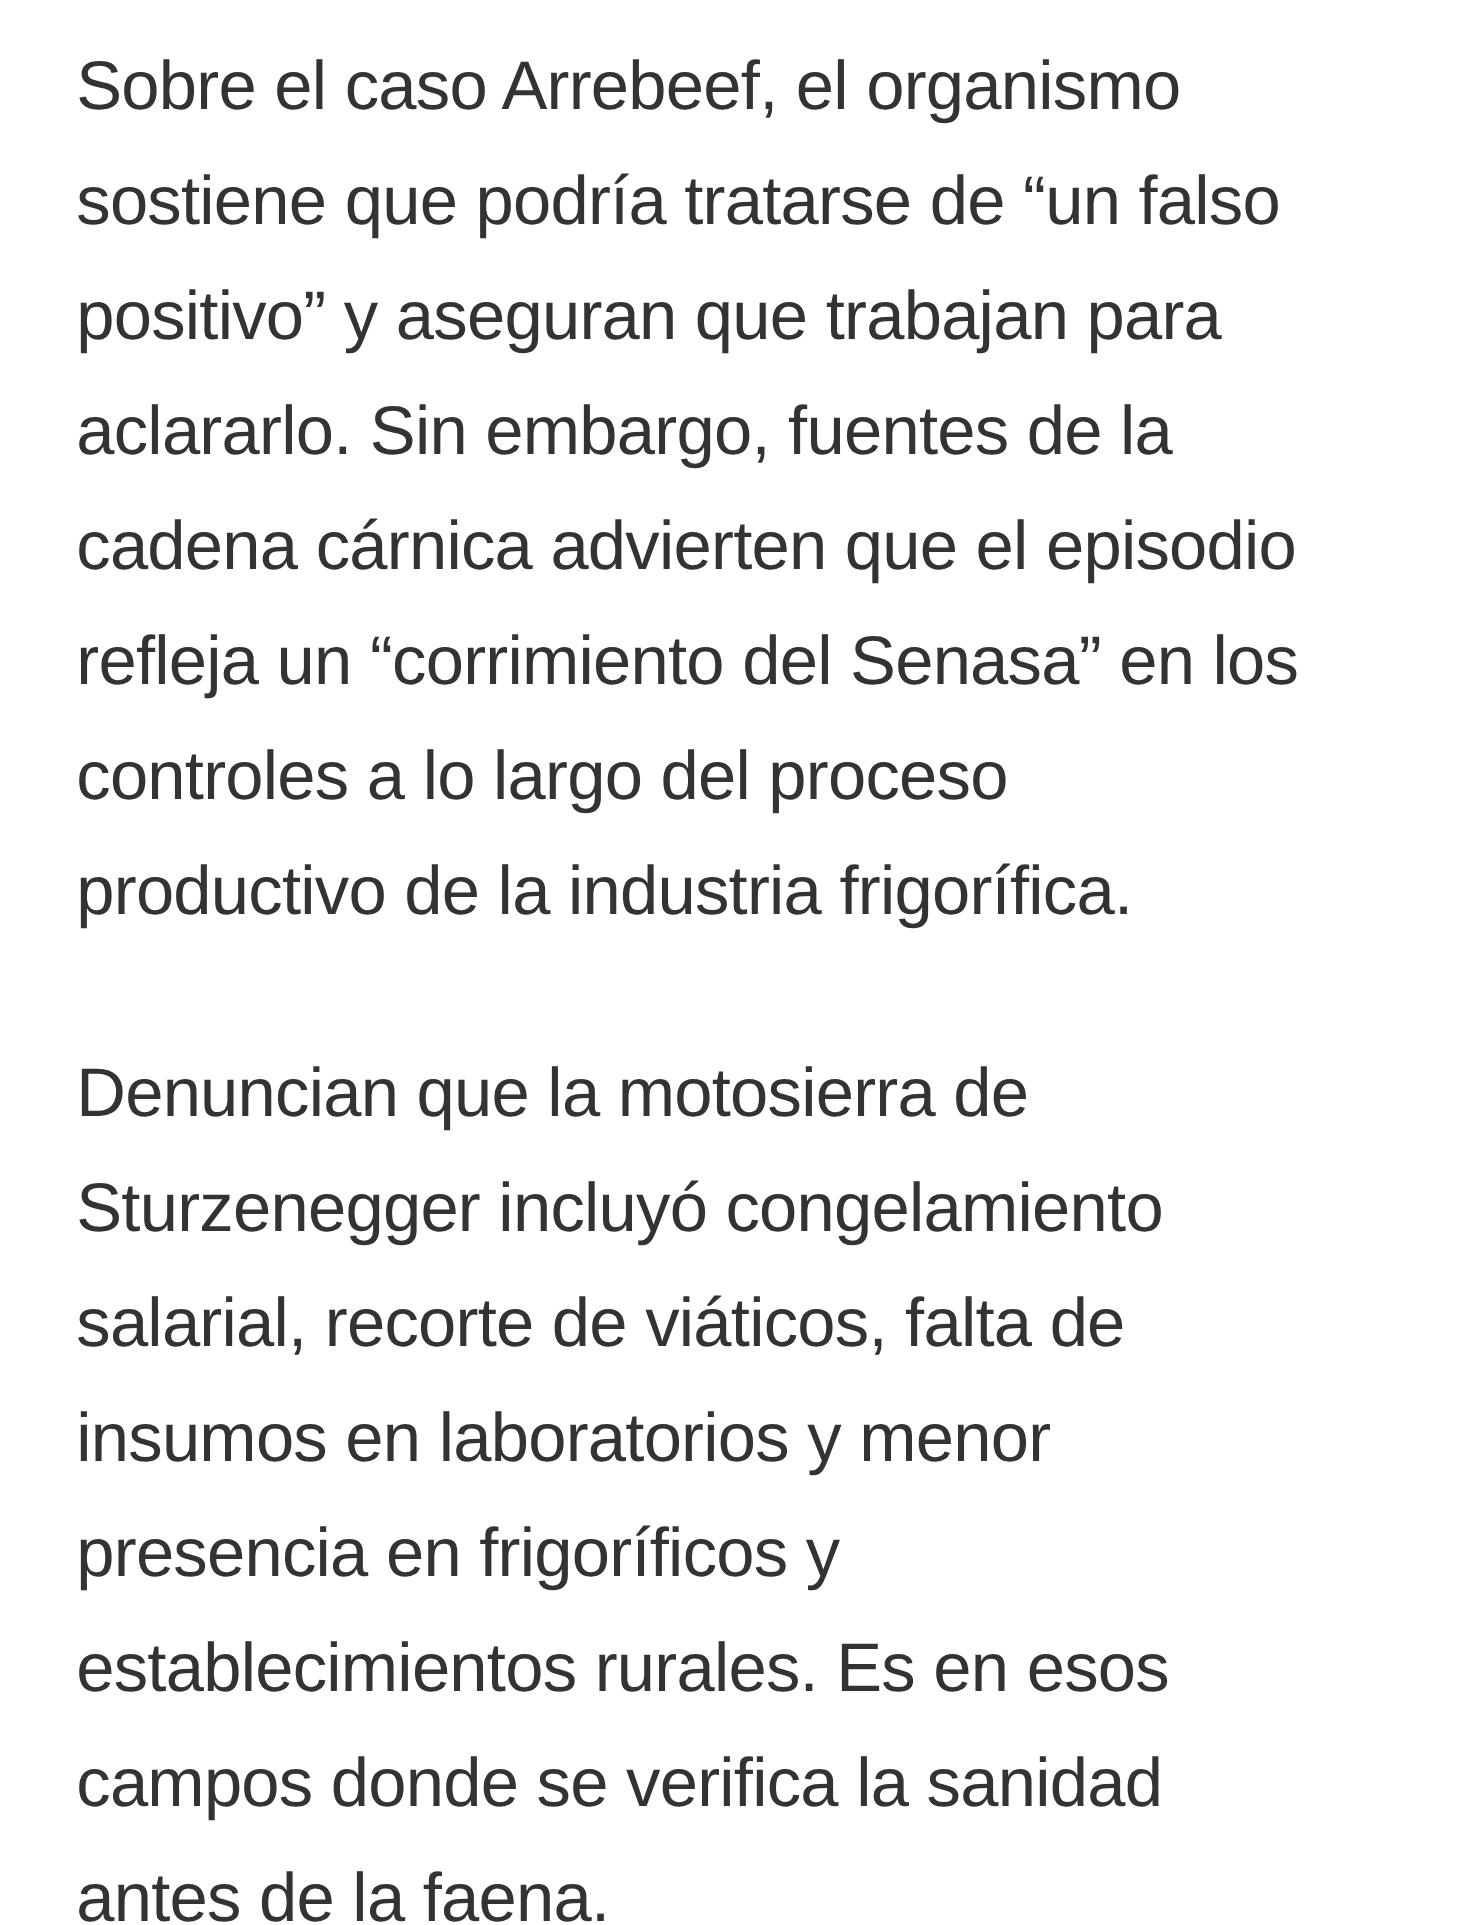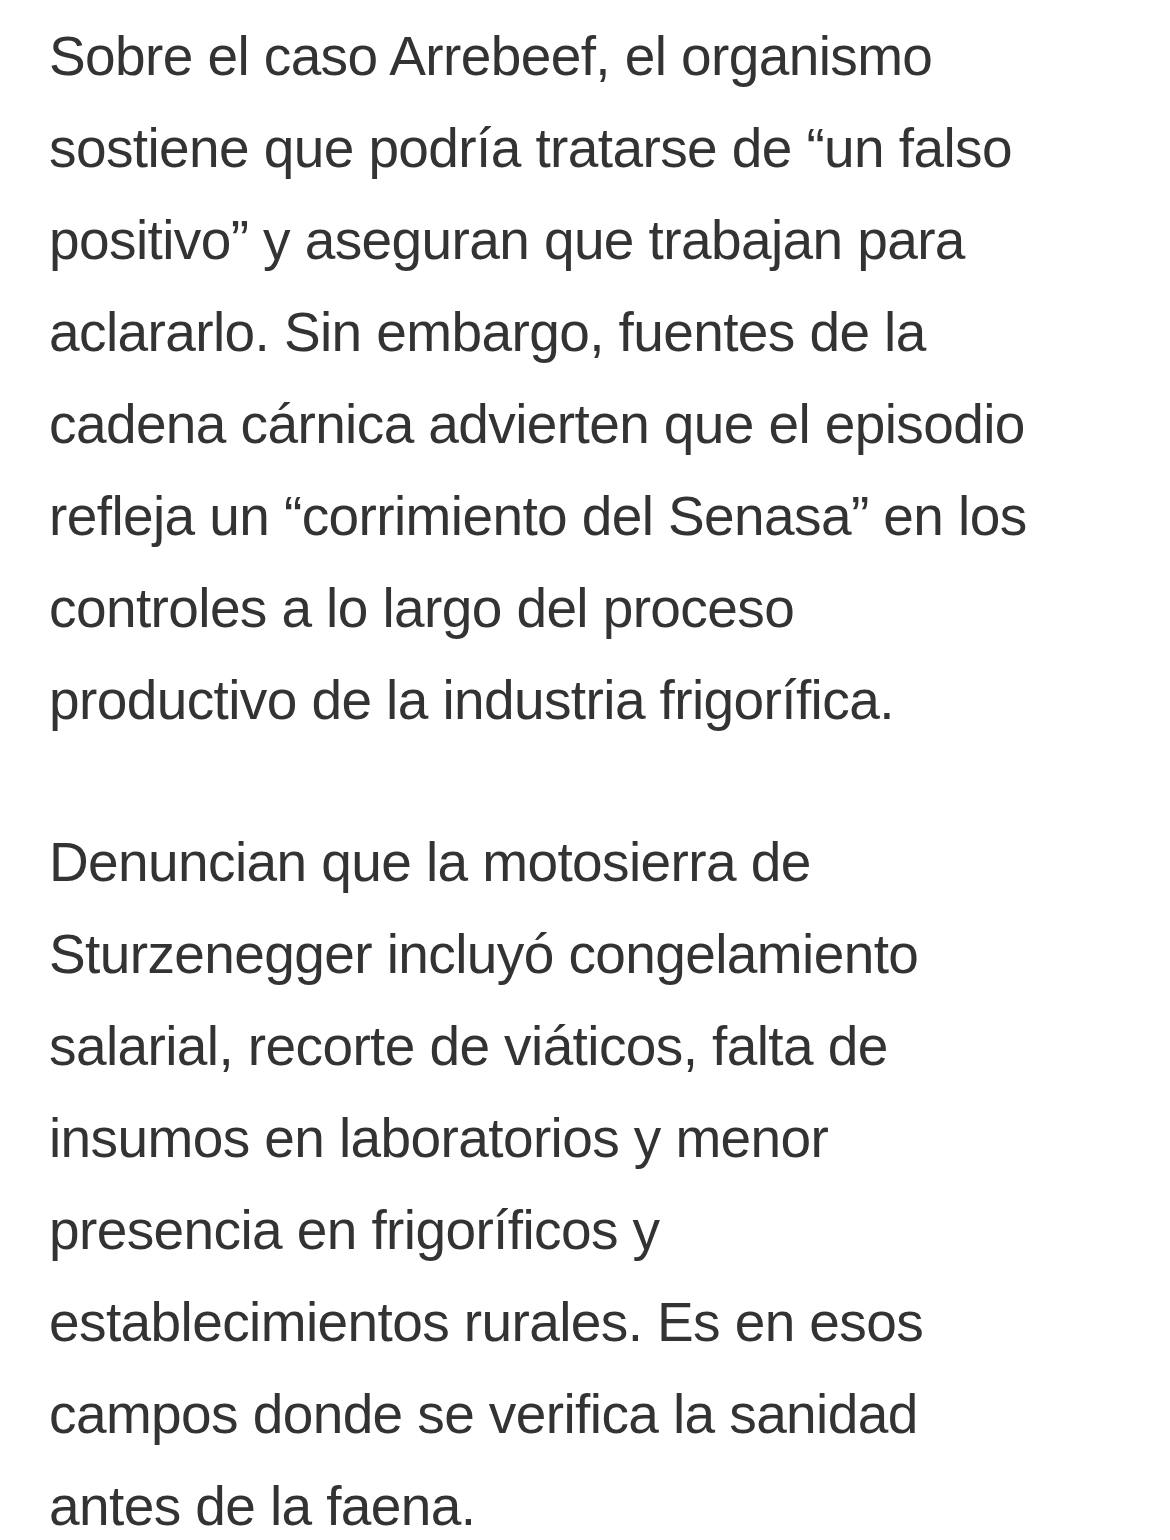--- a/index.html
+++ b/index.html
@@ -17,21 +17,21 @@
     width: 1170px;
     padding: 6px 40px 0 45px;
     font-family: "Liberation Sans", sans-serif;
     font-weight: 300;
     font-size: 55px;
     line-height: 92px;
     letter-spacing: -0.6px;
     color: #333333;
   }
   .article-body p {
-    margin: 4px;
+    margin: 16px;
     white-space: pre-line; 
   }
   .article-body p + p {
     margin-top: 70px;
   }
 </style>
 </head>
 <body>
 
 <main class="article-body">

